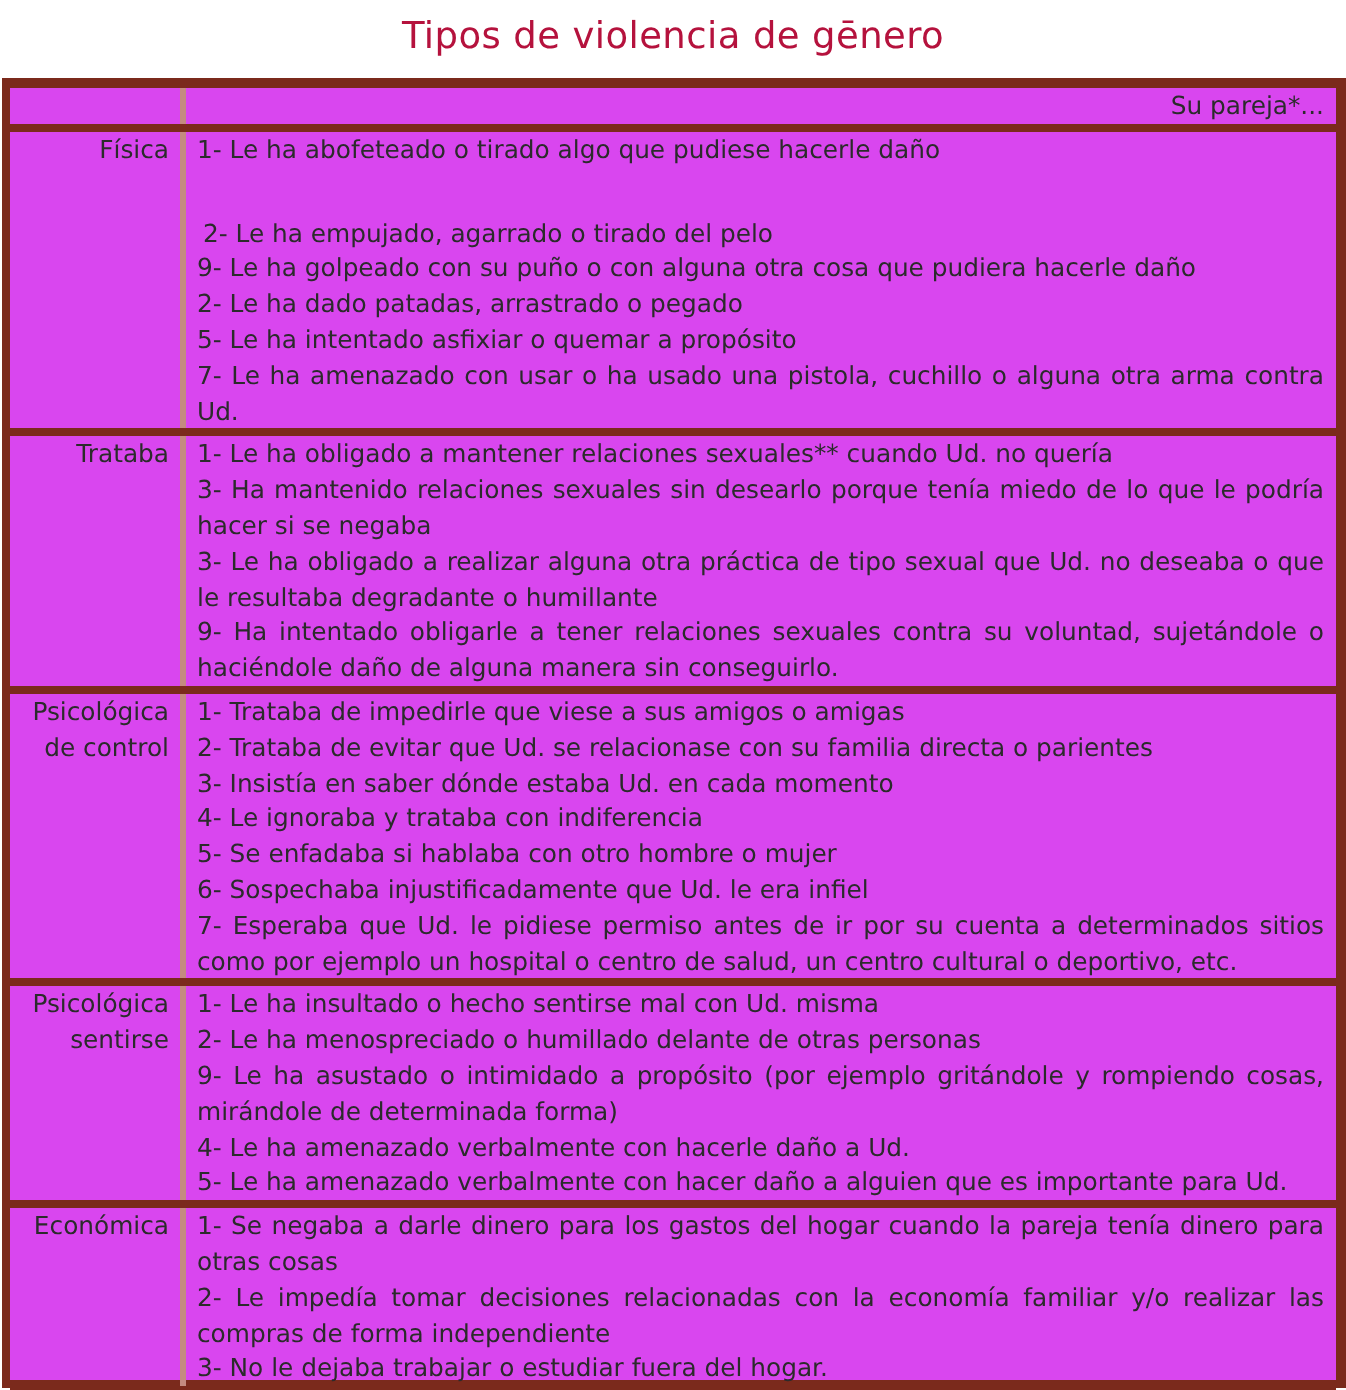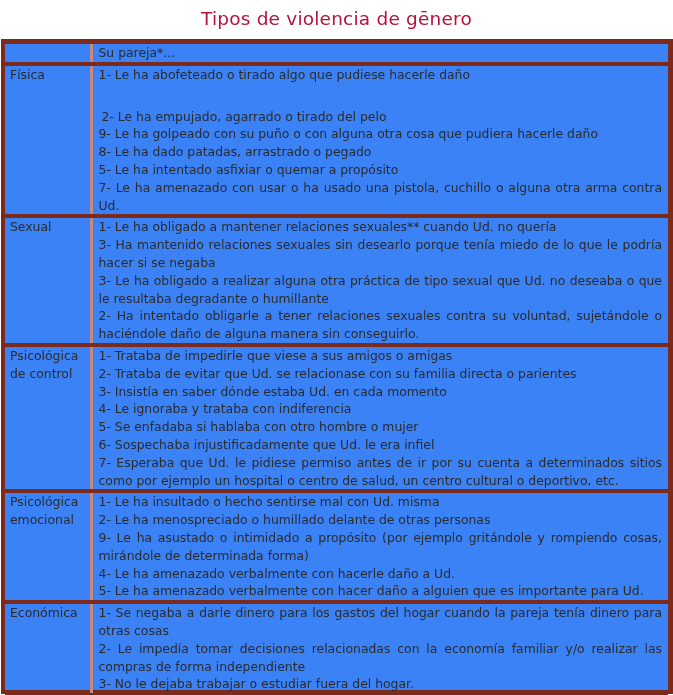--- a/index.html
+++ b/index.html
@@ -28,41 +28,42 @@
     }
     .frame {
       position: absolute;
       left: 1px;
       top: 39px;
       width: 663px;
       height: 646px;
       border: 4px solid #7b2a1c;
       border-top-width: 5px;
       border-right-width: 5px;
-      background: #3b82f6;
+      background: #d946ef;
     }
     table.vt {
       border-collapse: collapse;
       width: 100%;
       table-layout: fixed;
     }
     table.vt td {
       vertical-align: top;
       font-size: 12.4px;
       line-height: 17.8px;
       padding: 0 5px;
       color: #2b2b2b;
     }
     table.vt col.c1 { width: 86px; }
     table.vt td.cat {
       padding-left: 5px;
       border-right: 3px solid #c48b80;
     }
     table.vt tr.row td {
       border-bottom: 4px solid #7b2a1c;
+      text-align: right;
     }
     table.vt tr.row.last td {
       border-bottom: 2px solid #c48b80;
     }
     table.vt td.items {
       padding-left: 6px;
       padding-right: 6px;
       text-align: justify;
     }
     .item {
@@ -95,51 +96,51 @@
         <td class="cat"></td>
         <td class="items">Su pareja*...</td>
       </tr>
 
       <tr class="row">
         <td class="cat">Física</td>
         <td class="items">
           <span class="item">1- Le ha abofeteado o tirado algo que pudiese hacerle daño</span>
           <span class="item indent">2- Le ha empujado, agarrado o tirado del pelo</span>
           <span class="item">9- Le ha golpeado con su puño o con alguna otra cosa que pudiera hacerle daño</span>
-          <span class="item">8- Le ha dado patadas, arrastrado o pegado</span>
+          <span class="item">2- Le ha dado patadas, arrastrado o pegado</span>
           <span class="item">5- Le ha intentado asfixiar o quemar a propósito</span>
           <span class="item">7- Le ha amenazado con usar o ha usado una pistola, cuchillo o alguna otra arma contra Ud.</span>
         </td>
       </tr>
 
       <tr class="row">
-        <td class="cat">Sexual</td>
+        <td class="cat">Trataba</td>
         <td class="items">
           <span class="item">1- Le ha obligado a mantener relaciones sexuales** cuando Ud. no quería</span>
           <span class="item">3- Ha mantenido relaciones sexuales sin desearlo porque tenía miedo de lo que le podría hacer si se negaba</span>
           <span class="item">3- Le ha obligado a realizar alguna otra práctica de tipo sexual que Ud. no deseaba o que le resultaba degradante o humillante</span>
-          <span class="item">2- Ha intentado obligarle a tener relaciones sexuales contra su voluntad, sujetándole o haciéndole daño de alguna manera sin conseguirlo.</span>
+          <span class="item">9- Ha intentado obligarle a tener relaciones sexuales contra su voluntad, sujetándole o haciéndole daño de alguna manera sin conseguirlo.</span>
         </td>
       </tr>
 
       <tr class="row">
         <td class="cat">Psicológica de control</td>
         <td class="items">
           <span class="item">1- Trataba de impedirle que viese a sus amigos o amigas</span>
           <span class="item">2- Trataba de evitar que Ud. se relacionase con su familia directa o parientes</span>
           <span class="item">3- Insistía en saber dónde estaba Ud. en cada momento</span>
           <span class="item">4- Le ignoraba y trataba con indiferencia</span>
           <span class="item">5- Se enfadaba si hablaba con otro hombre o mujer</span>
           <span class="item">6- Sospechaba injustificadamente que Ud. le era infiel</span>
           <span class="item">7- Esperaba que Ud. le pidiese permiso antes de ir por su cuenta a determinados sitios como por ejemplo un hospital o centro de salud, un centro cultural o deportivo, etc.</span>
         </td>
       </tr>
 
       <tr class="row">
-        <td class="cat">Psicológica emocional</td>
+        <td class="cat">Psicológica sentirse</td>
         <td class="items">
           <span class="item">1- Le ha insultado o hecho sentirse mal con Ud. misma</span>
           <span class="item">2- Le ha menospreciado o humillado delante de otras personas</span>
           <span class="item">9- Le ha asustado o intimidado a propósito (por ejemplo gritándole y rompiendo cosas, mirándole de determinada forma)</span>
           <span class="item">4- Le ha amenazado verbalmente con hacerle daño a Ud.</span>
           <span class="item">5- Le ha amenazado verbalmente con hacer daño a alguien que es importante para Ud.</span>
         </td>
       </tr>
 
       <tr class="row">

